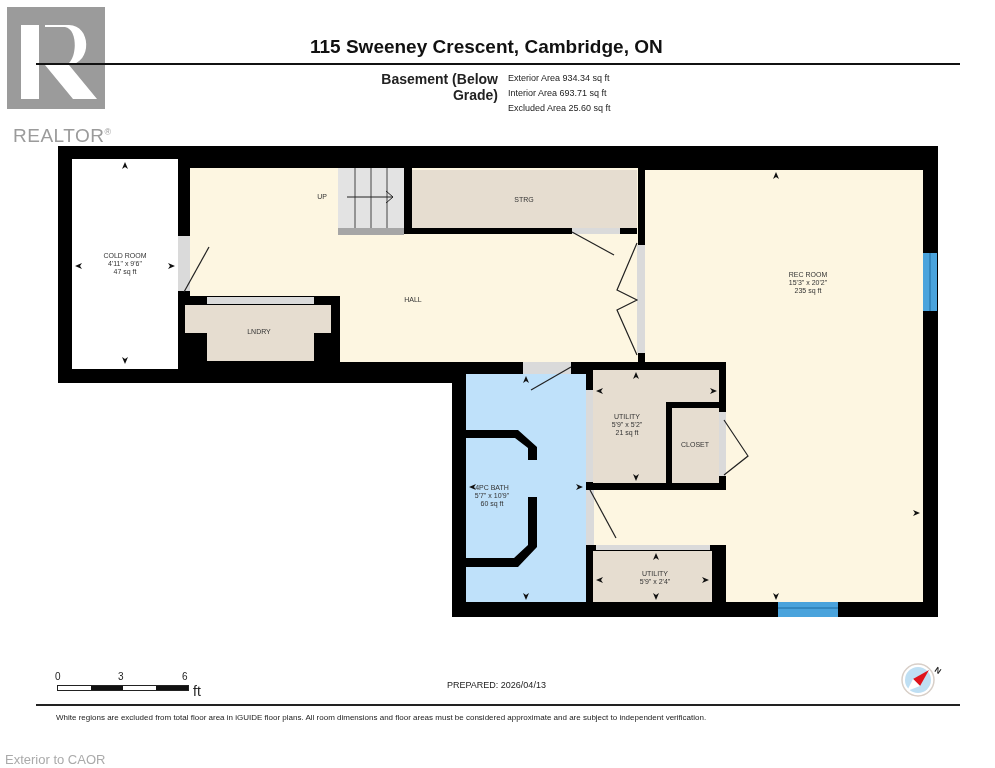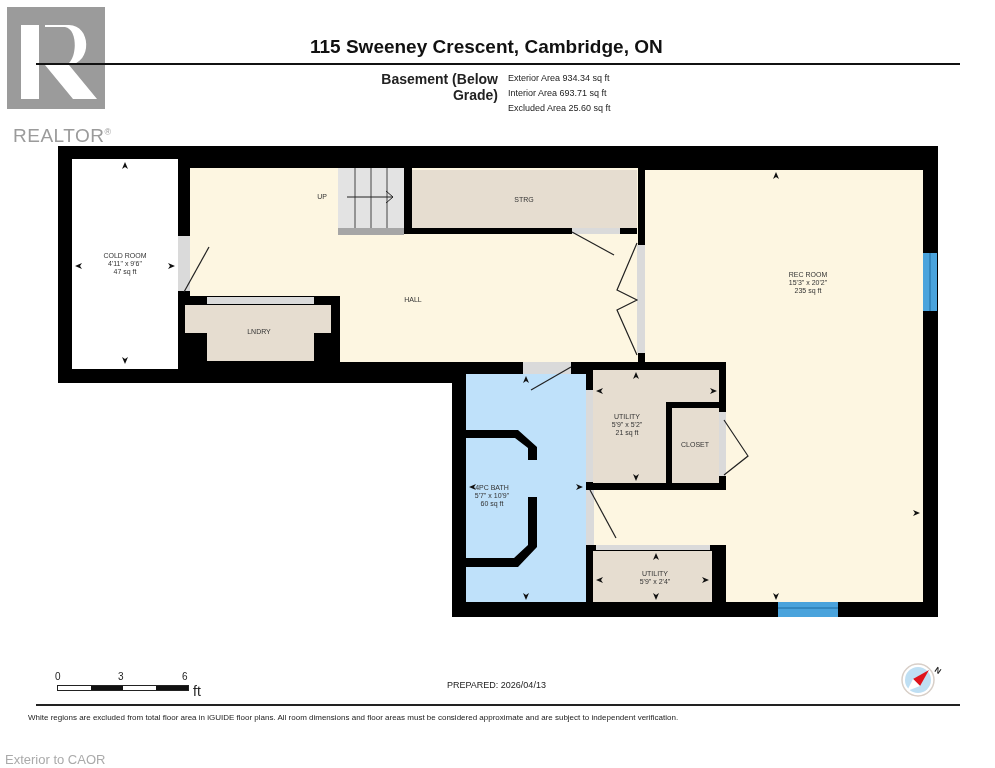--- a/index.html
+++ b/index.html
@@ -13,21 +13,21 @@
   .areas { position:absolute; left:508px; top:71px; font-size:9px; color:#222; line-height:15px; }
   .plan { position:absolute; left:0; top:0; }
   .room-label { font-family:"Liberation Sans", sans-serif; font-size:7px; fill:#333; text-anchor:middle; }
   .scale-nums { position:absolute; top:671px; font-size:10px; color:#222; }
   .scale-bar { position:absolute; left:57px; top:685px; width:130px; height:4px; border:1px solid #222; display:flex; }
   .scale-bar div { flex:1; }
   .scale-unit { position:absolute; left:193px; top:683px; font-size:14px; color:#222; }
   .prepared { position:absolute; left:447px; top:680px; font-size:9px; color:#222; }
   .compass { position:absolute; left:900px; top:662px; }
   .foot-rule { position:absolute; left:36px; top:704px; width:924px; height:2px; background:#222; }
-  .disclaimer { position:absolute; left:28px; top:713px; font-size:8px; color:#222; }
+  .disclaimer { position:absolute; left:56px; top:713px; font-size:8px; color:#222; }
   .license { position:absolute; left:5px; top:752px; font-size:13px; color:#aaa; }
 </style>
 </head>
 <body>
 
 <div class="logo">
   <svg width="98" height="102" viewBox="0 0 98 102">
     <rect x="14" y="18" width="18" height="74" fill="#fff"></rect>
     <path d="M38 18 H62 C84 18 86 56 62 58 L90 92 H66 L38 58 Z" fill="#fff"></path>
     <path d="M38 58 H58 C70 56 72 22 58 20 H38 Z" fill="#9b9b9b"></path>

